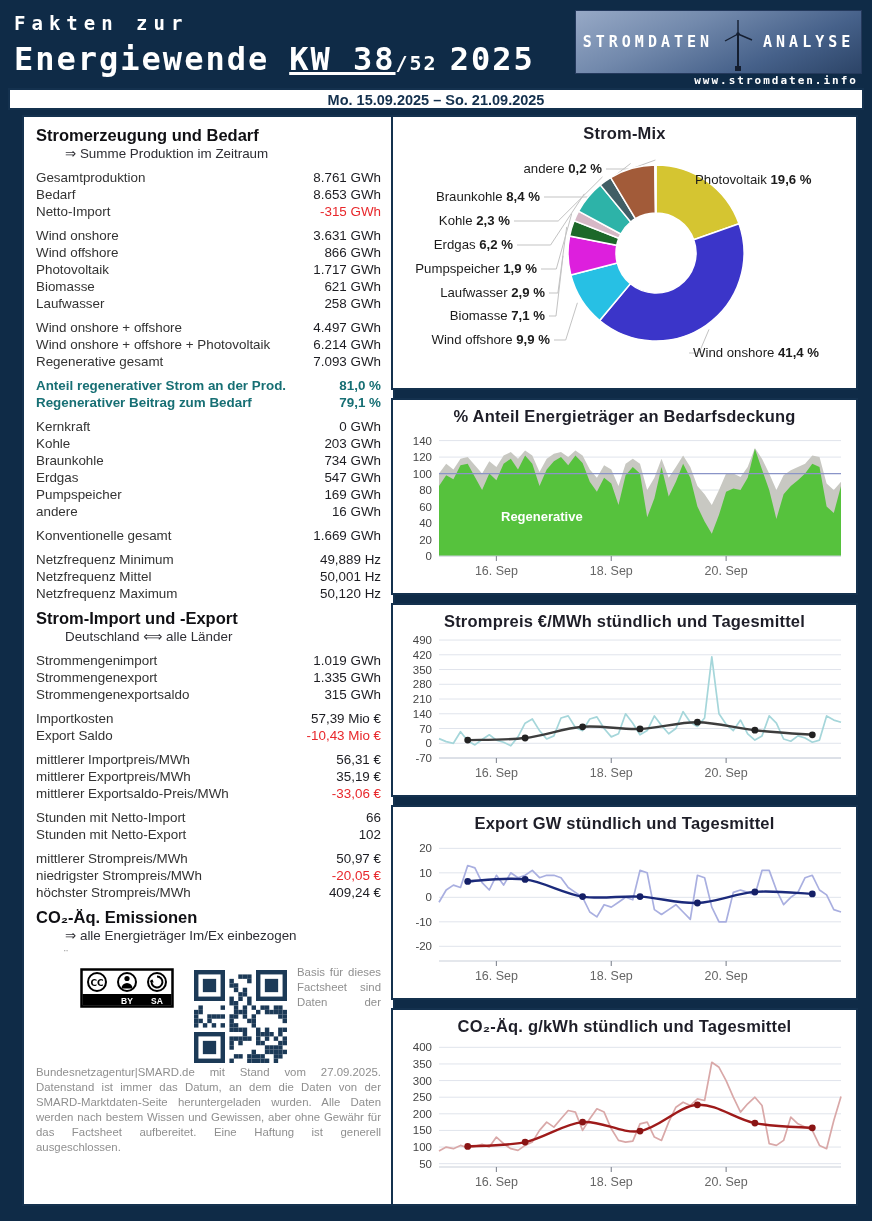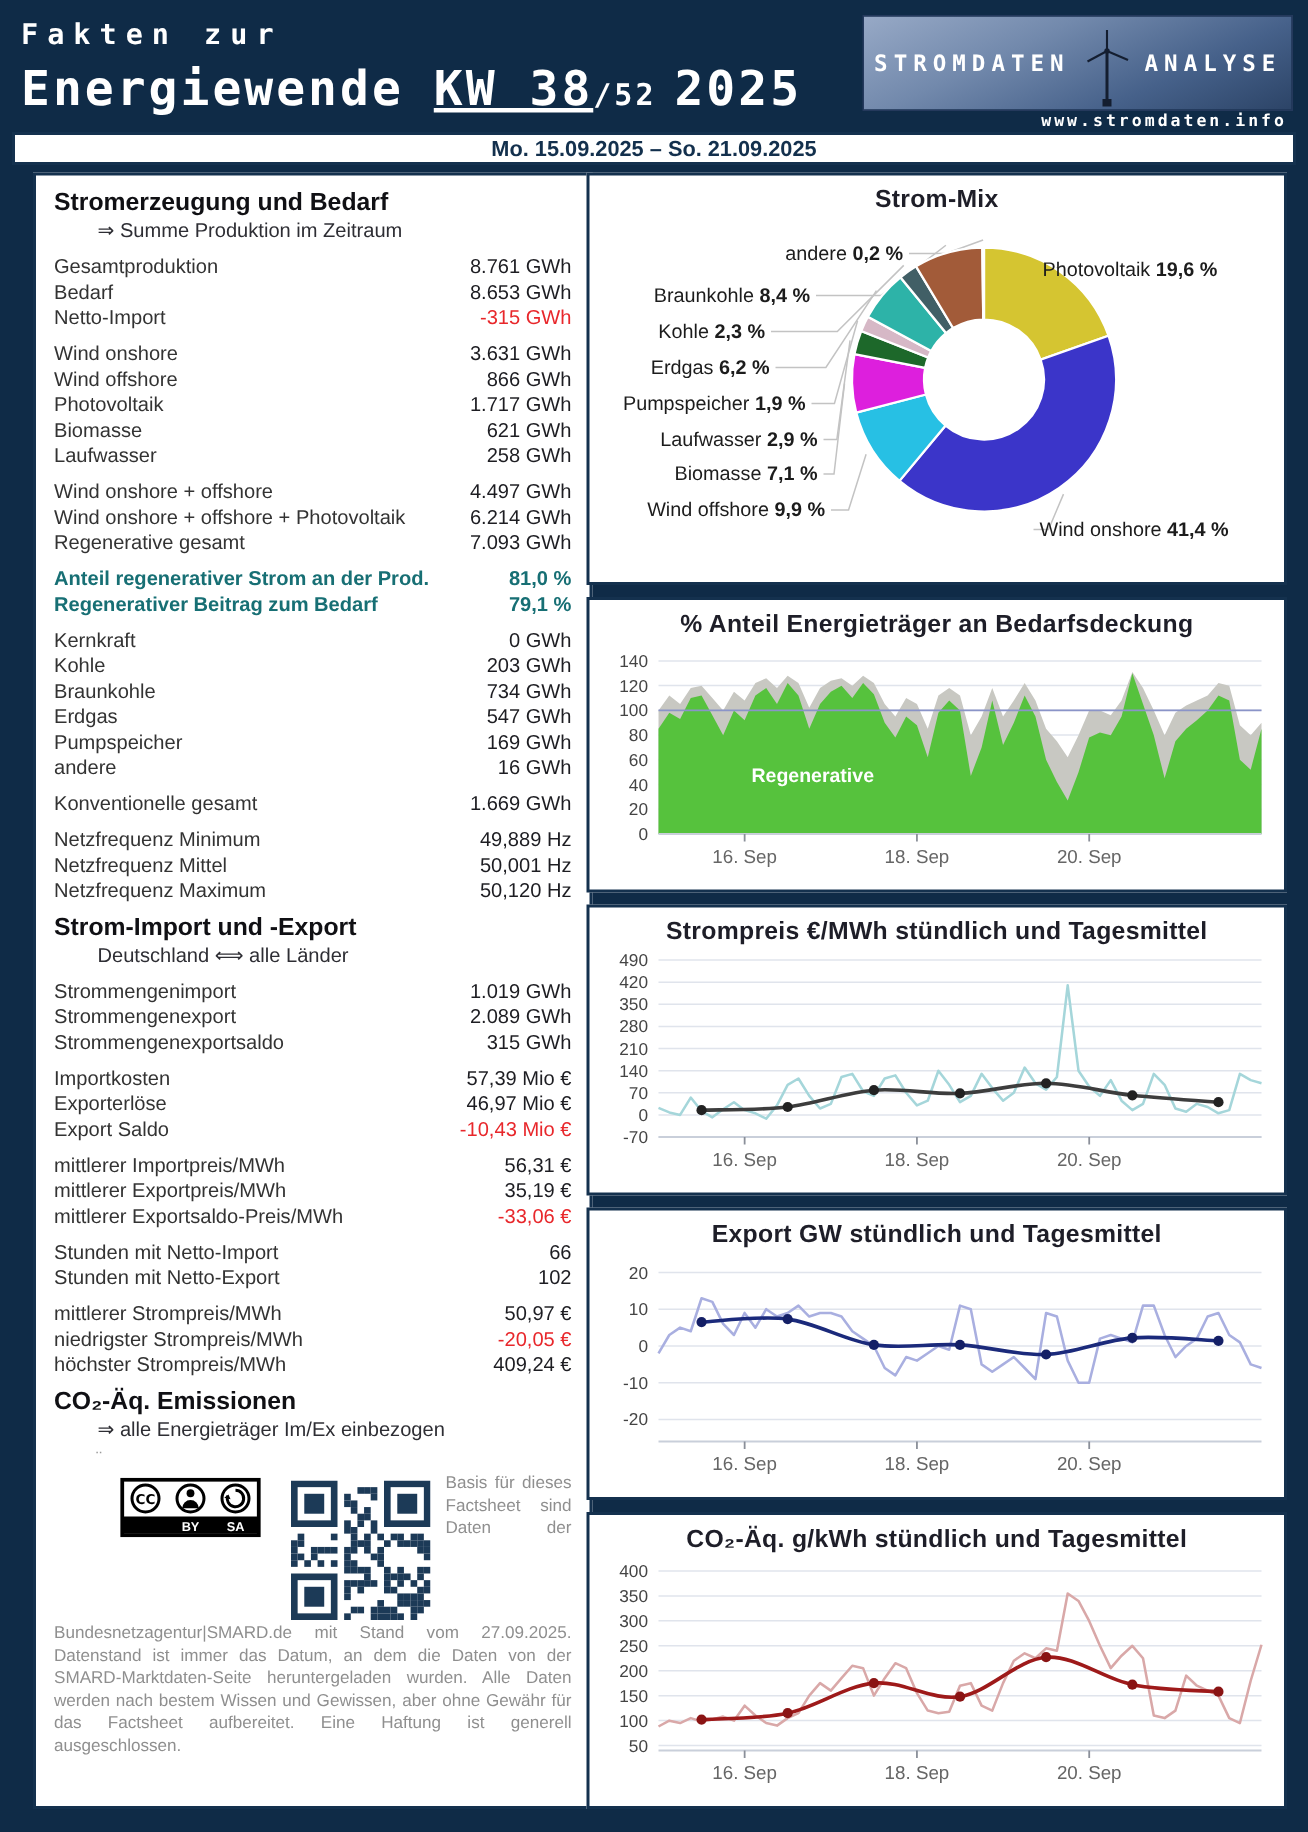--- a/index.html
+++ b/index.html
@@ -195,35 +195,31 @@
         </div>
         <div class="sec-heading">Strom-Import und -Export</div>
         <div class="sec-sub">Deutschland ⟺ alle Länder</div>
         <div class="group">
           <div class="row">
             <span class="lbl">Strommengenimport</span>
             <span class="val">1.019 GWh</span>
           </div>
           <div class="row">
             <span class="lbl">Strommengenexport</span>
-            <span class="val">2.089 GWh</span>
+            <span class="val">1.335 GWh</span>
           </div>
           <div class="row">
             <span class="lbl">Strommengenexportsaldo</span>
             <span class="val">315 GWh</span>
           </div>
         </div>
         <div class="group">
           <div class="row">
             <span class="lbl">Importkosten</span>
             <span class="val">57,39 Mio €</span>
-          </div>
-          <div class="row">
-            <span class="lbl">Exporterlöse</span>
-            <span class="val">46,97 Mio €</span>
           </div>
           <div class="row">
             <span class="lbl">Export Saldo</span>
             <span class="val red">-10,43 Mio €</span>
           </div>
         </div>
         <div class="group">
           <div class="row">
             <span class="lbl">mittlerer Importpreis/MWh</span>
             <span class="val">56,31 €</span>

